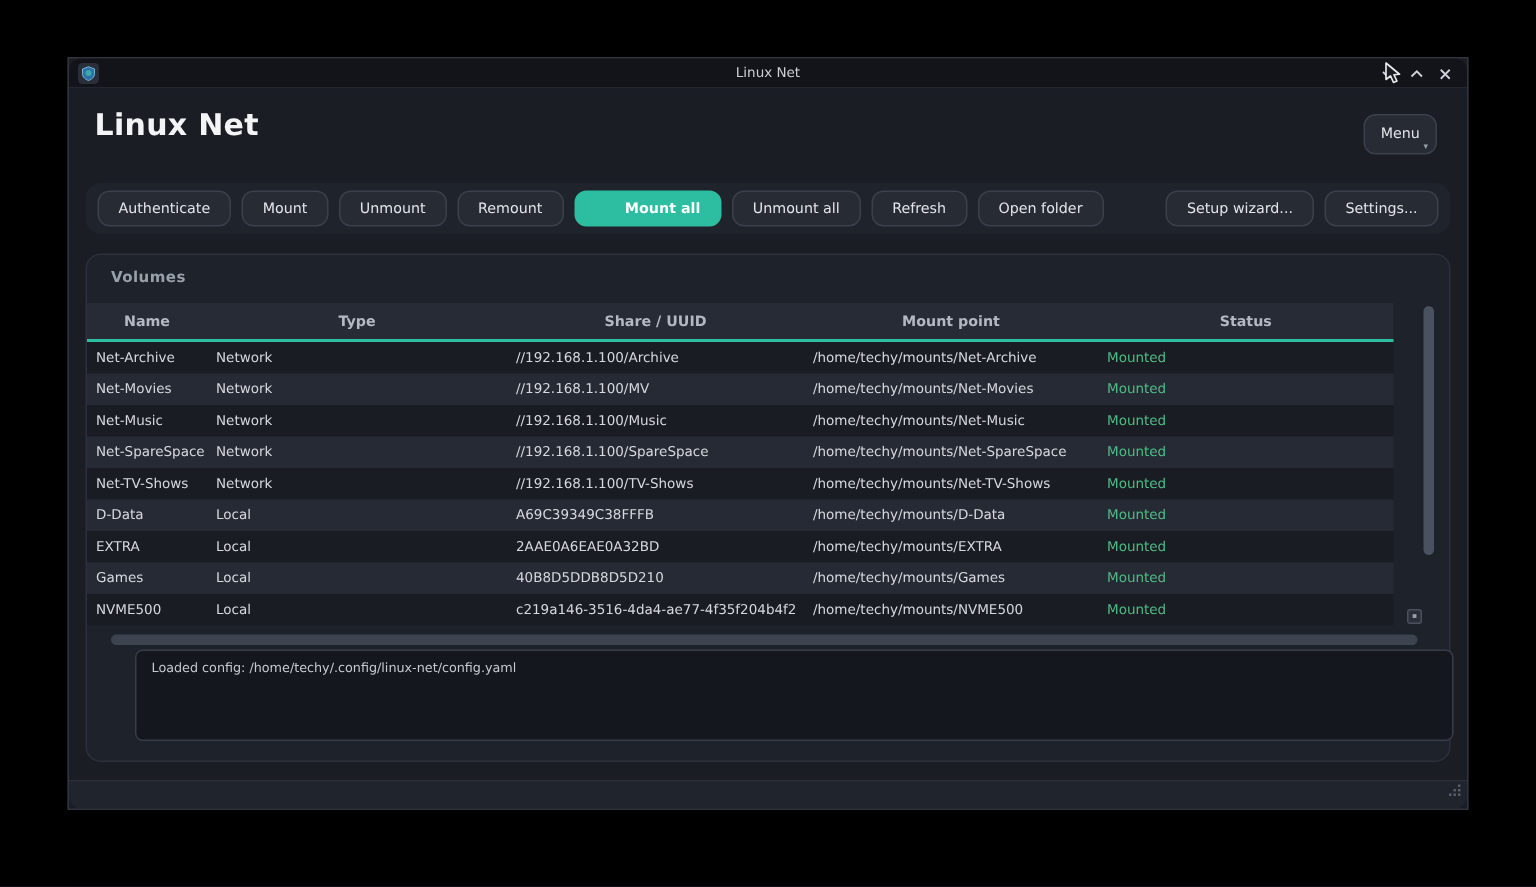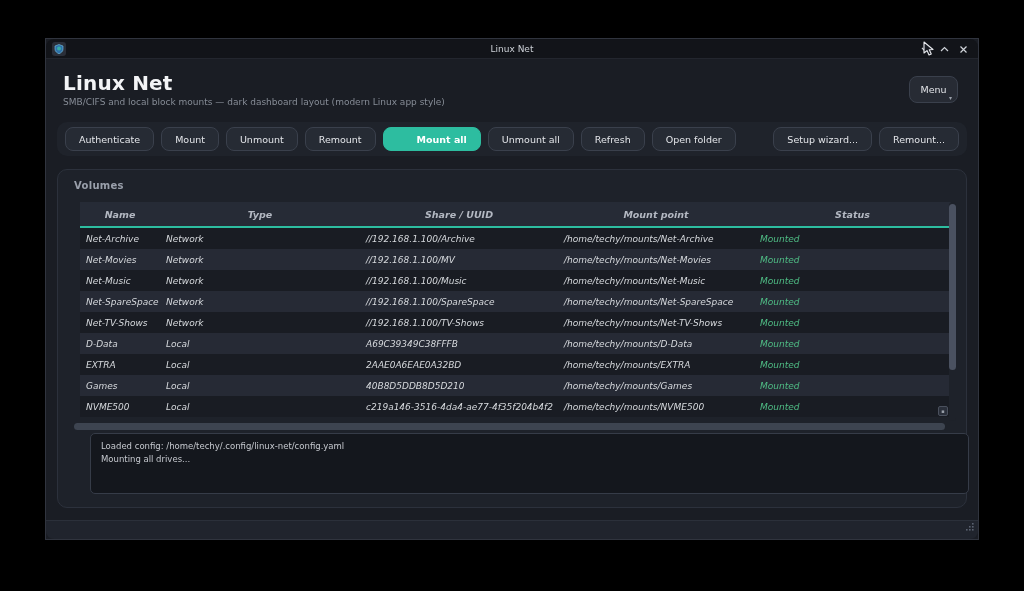--- a/index.html
+++ b/index.html
@@ -82,21 +82,21 @@
   }
   
   .volumes-panel {
     position: absolute; left: 11px; right: 11px; top: 130px; height: 339px;
     background: #1e222a; border: 1px solid #2c313c; border-radius: 10px;
   }
   .section-title {
     position: absolute; left: 16px; top: 10px;
     font-size: 10px; font-weight: bold; color: #9aa0ab; letter-spacing: 0.3px;
   }
-  .table { position: absolute; left: 22px; top: 32px; width: 871px; font-style: italic; }
+  .table { position: absolute; left: 0; top: 32px; width: 871px; }
   .thead {
     display: grid; grid-template-columns: 80px 200px 198px 196px 197px;
     height: 26px; align-items: center;
     background: #262b36;
     border-bottom: 2px solid var(--accent-teal, #2dbda0);
   }
   .th { text-align: center; font-size: 9.5px; font-weight: bold; color: #b3b8c2; }
   .tr {
     display: grid; grid-template-columns: 80px 200px 198px 196px 197px;
     height: 21px; align-items: center;
@@ -174,41 +174,40 @@
     </div>
     <div class="mouse-cursor">
       <svg width="15" height="16" viewBox="0 0 15 16">
         <path d="M2,1 L2,12 L5,9.6 L7,14 L9.3,13 L7.3,8.8 L11,8.5 Z" fill="#1a1d24" stroke="#e8eaee" stroke-width="1.1" stroke-linejoin="round"></path>
       </svg>
     </div>
   </div>
 
   <div class="header">
     <div class="page-title">Linux Net</div>
-    <div class="subtitle">SMB/CIFS and local block mounts — dark dashboard layout (modern Linux app style)</div>
   </div>
   <button class="menu-btn" style="top:37px; right:20px;">
     <span>Menu</span>
     <span class="menu-caret">▾</span>
   </button>
 
   <div class="toolbar">
     <div class="tb-group">
         <button class="tb-btn">Authenticate</button>
         <button class="tb-btn">Mount</button>
         <button class="tb-btn">Unmount</button>
         <button class="tb-btn">Remount</button>
         <button class="tb-btn active">Mount all</button>
         <button class="tb-btn">Unmount all</button>
         <button class="tb-btn">Refresh</button>
         <button class="tb-btn">Open folder</button>
       </div>
     <div class="tb-group">
         <button class="tb-btn">Setup wizard...</button>
-        <button class="tb-btn">Remount...</button>
+        <button class="tb-btn">Settings...</button>
       </div>
   </div>
 
   <div class="volumes-panel">
     <div class="section-title">Volumes</div>
 
     <div class="table">
       <div class="thead">
           <div class="th">Name</div>
           <div class="th">Type</div>
@@ -287,21 +286,20 @@
       <div class="vscroll-thumb"></div>
     </div>
     <div class="corner-btn">▪</div>
 
     <div class="hscroll">
       <div class="hscroll-thumb"></div>
     </div>
 
     <div class="logbox">
         <div class="log-line">Loaded config: /home/techy/.config/linux-net/config.yaml</div>
-        <div class="log-line">Mounting all drives...</div>
       </div>
   </div>
 
   <div class="statusbar">
     <div class="resize-grip">
       <svg width="11" height="11" viewBox="0 0 11 11">
         <g fill="#5a6170">
           <rect x="8" y="2" width="1.6" height="1.6"></rect>
           <rect x="5" y="5" width="1.6" height="1.6"></rect>
           <rect x="8" y="5" width="1.6" height="1.6"></rect>

